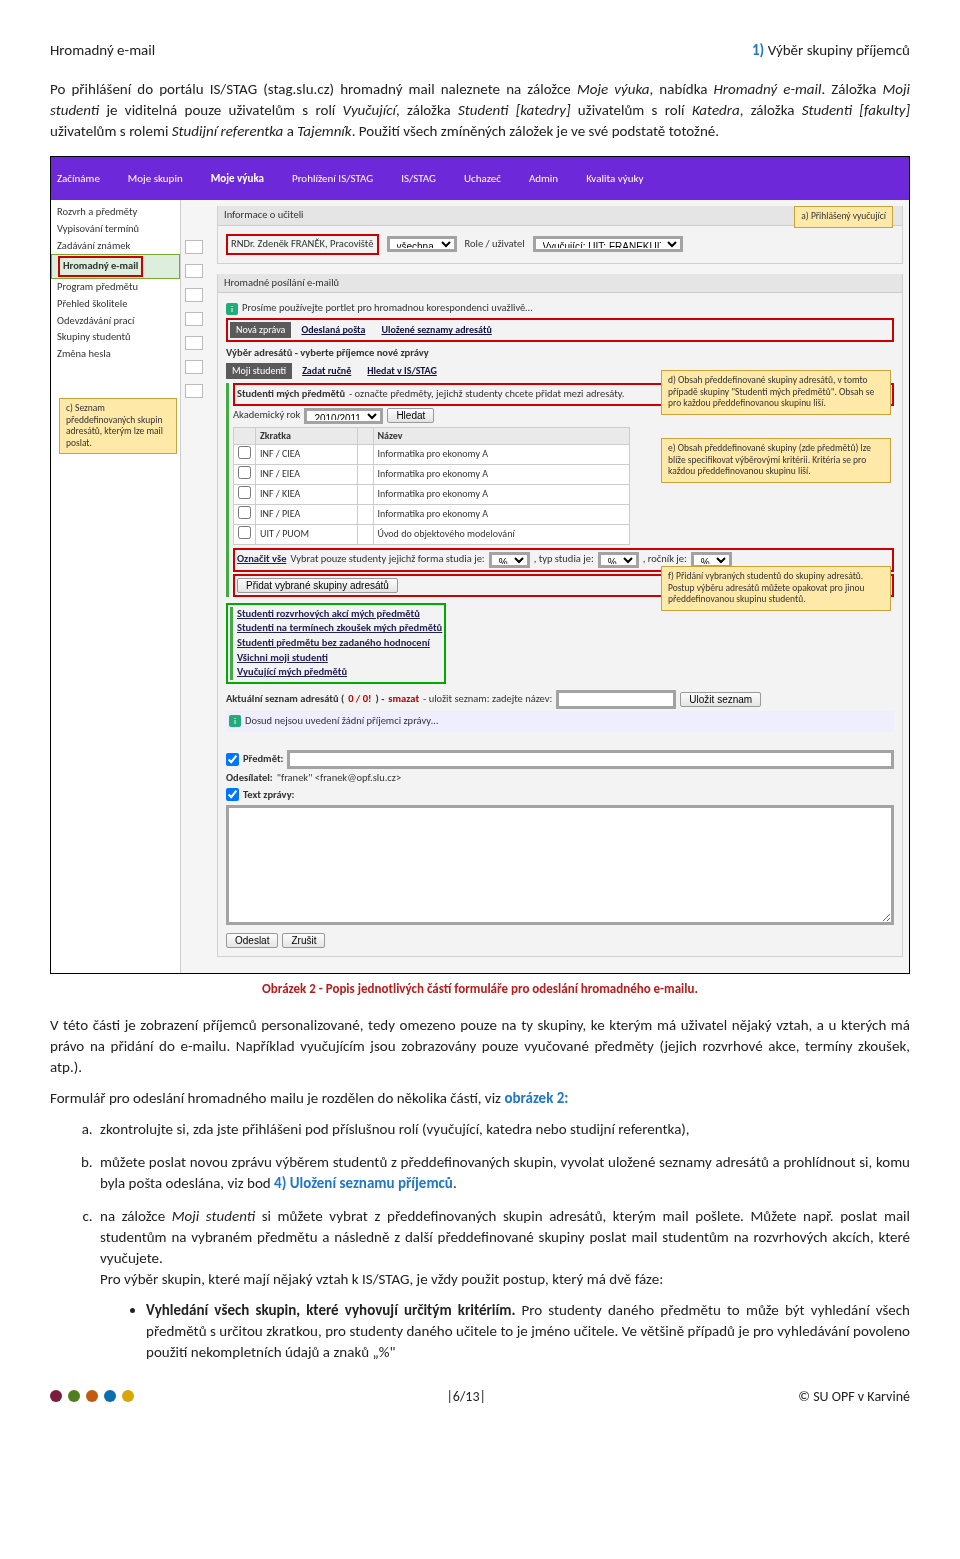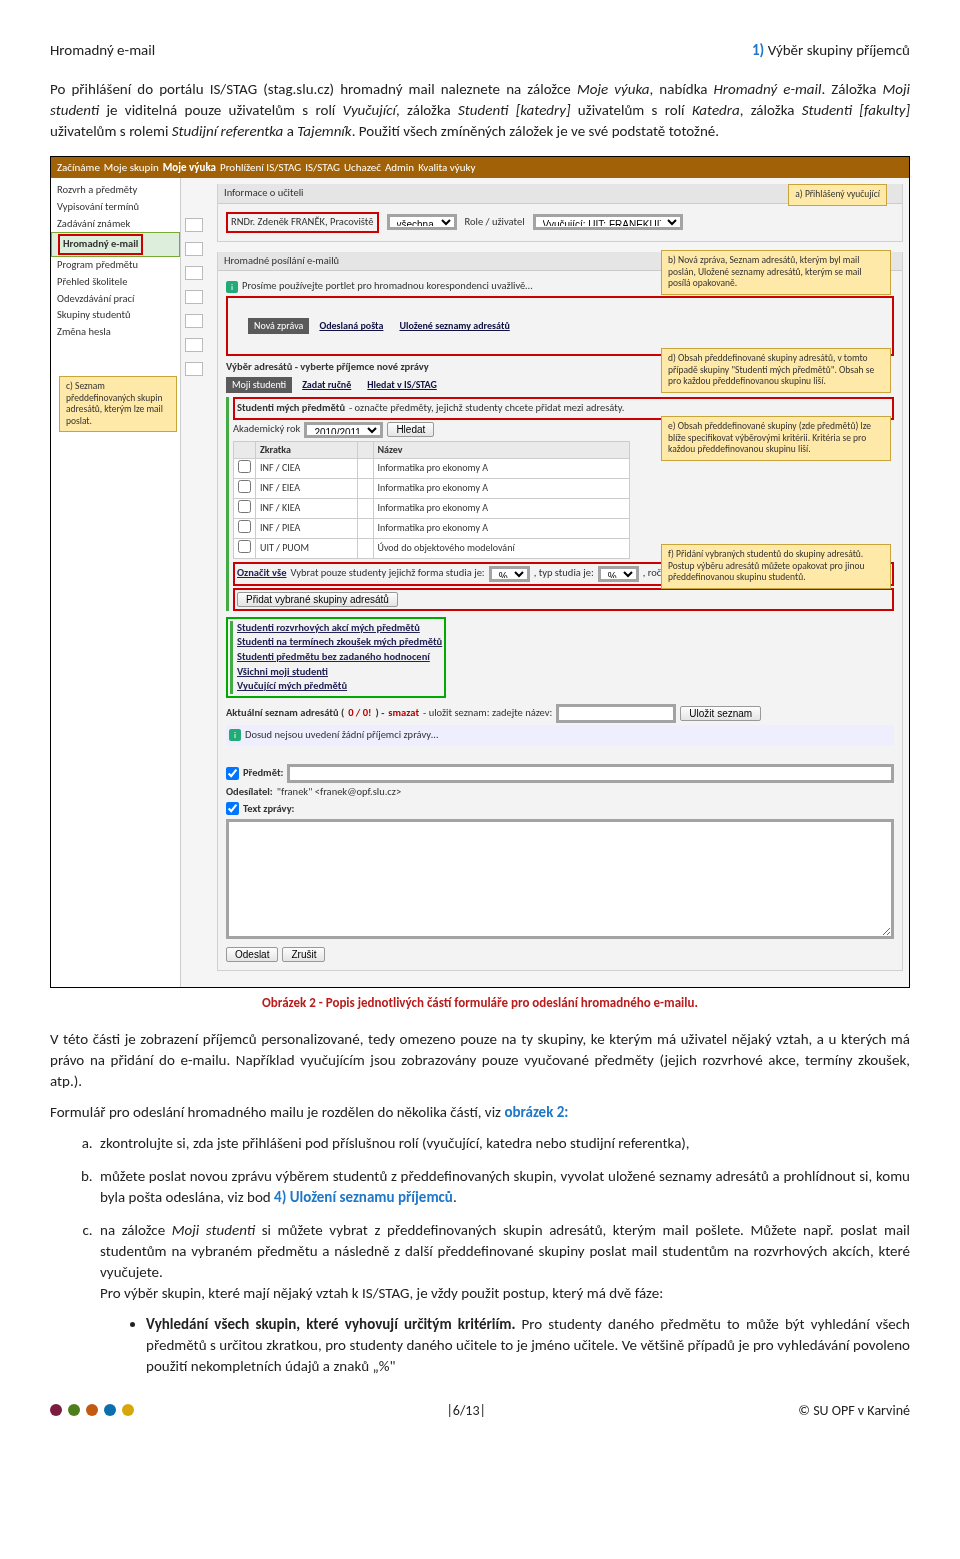--- a/index.html
+++ b/index.html
@@ -5,36 +5,36 @@
   * { box-sizing: border-box; margin: 0; padding: 0; }
   body { font-family: Calibri, Arial, sans-serif; font-size: 15px; color: #222; background: #fff; width: 960px; margin: 0 auto; padding: 40px 50px 20px; line-height: 1.4; }
   .hdr { display: flex; justify-content: space-between; font-size: 15px; margin-bottom: 18px; }
   .hdr-right .num { color: #1f77c7; font-weight: bold; }
   p { margin: 10px 0; text-align: justify; }
   .italic { font-style: italic; }
   .bold { font-weight: bold; }
   .blue { color: #1f77c7; font-weight: bold; }
 
   .shot-wrap { border: 1px solid #000; margin: 14px 0 6px; padding: 0; }
-  .nav { background: #a16207; color: #fff; font-size: 11px; padding: 3px 6px; display: flex; gap: 4px; }
+  .nav { background: #6d28d9; color: #fff; font-size: 11px; padding: 14px 6px; display: flex; gap: 28px; }
   .nav span.active { font-weight: bold; }
   .app { display: flex; background: #f5f5f5; font-size: 10.5px; color: #333; }
   .sidebar { width: 130px; background: #fff; border-right: 1px solid #ccc; padding: 4px 0; }
   .sidebar .mi { padding: 1px 6px; }
   .sidebar .mi.sel { background: #ded; border: 1px solid #7a3; font-weight: bold; }
   .main { flex: 1; padding: 6px; position: relative; }
 
   .panel { background: #f3f3f3; border: 1px solid #d0d0d0; border-top: none; margin-bottom: 10px; }
   .panel-head { background: #e5e5e5; padding: 2px 6px; border-bottom: 1px solid #ccc; display: flex; align-items: center; gap: 6px; }
   .panel-body { padding: 6px 8px; }
   .panel-title { }
 
   .red-box { border: 2px solid #c00; padding: 1px 3px; display: inline-block; }
   .note { position: absolute; background: #ffe9a8; border: 1px solid #c9a43a; padding: 4px 6px; font-size: 9.5px; max-width: 230px; line-height: 1.2; }
-  .note-a { right: 22px; top: 6px; }
+  .note-a { right: 16px; top: 6px; }
   .note-b { right: 18px; top: 72px; }
   .note-c { left: -122px; top: 198px; width: 118px; }
   .note-d { right: 18px; top: 170px; width: 260px; }
   .note-e { right: 18px; top: 238px; width: 260px; }
   .note-f { right: 18px; top: 366px; width: 260px; }
 
   .tabs { display: flex; gap: 4px; margin: 2px 0 4px; }
   .tab { background: #5a5a5a; color: #fff; padding: 1px 6px; font-size: 10px; }
   .tab.link { background: transparent; color: #114; text-decoration: underline; font-weight: bold; }
 
@@ -130,21 +130,21 @@
 
       <div class="panel" style="margin-left:30px">
         <div class="panel-head">
             <span class="panel-title">Hromadné posílání e-mailů</span>
           </div>
         <div class="panel-body">
           <div class="row">
               <span class="info-i">i</span>
               <span>Prosíme používejte portlet pro hromadnou korespondenci uvažlivě…</span>
             </div>
-          <div class="tabs red-box" style="border-width:2px;padding:20px;">
+          <div class="tabs red-box" style="border-width:2px;padding:2px;">
             <span class="tab">Nová zpráva</span>
             <span class="tab link">Odeslaná pošta</span>
             <span class="tab link">Uložené seznamy adresátů</span>
           </div>
           <div class="row">
               <b>Výběr adresátů - vyberte příjemce nové zprávy</b>
             </div>
           <div class="tabs">
             <span class="tab">Moji studenti</span>
             <span class="tab link">Zadat ručně</span>
@@ -245,21 +245,20 @@
             </div>
           <textarea class="inp" style="width: 100%; height: 120px;"></textarea>
           <div class="row" style="margin-top:4px">
             <button class="btn">Odeslat</button>
             <button class="btn">Zrušit</button>
           </div>
         </div>
       </div>
 
       <div class="note note-a">a) Přihlášený vyučující</div>
-      <div class="note note-b">b) Nová zpráva, Seznam adresátů, kterým byl mail poslán, Uložené seznamy adresátů, kterým se mail posílá opakovaně.</div>
       <div class="note note-c">c) Seznam předdefinovaných skupin adresátů, kterým lze mail poslat.</div>
       <div class="note note-d">d) Obsah předdefinované skupiny adresátů, v tomto případě skupiny "Studenti mých předmětů". Obsah se pro každou předdefinovanou skupinu liší.</div>
       <div class="note note-e">e) Obsah předdefinované skupiny (zde předmětů) lze blíže specifikovat výběrovými kritérii. Kritéria se pro každou předdefinovanou skupinu liší.</div>
       <div class="note note-f">f) Přidání vybraných studentů do skupiny adresátů. Postup výběru adresátů můžete opakovat pro jinou předdefinovanou skupinu studentů.</div>
     </div>
   </div>
 </div>
 
 <div class="caption">Obrázek 2 - Popis jednotlivých částí formuláře pro odeslání hromadného e-mailu.</div>
 

